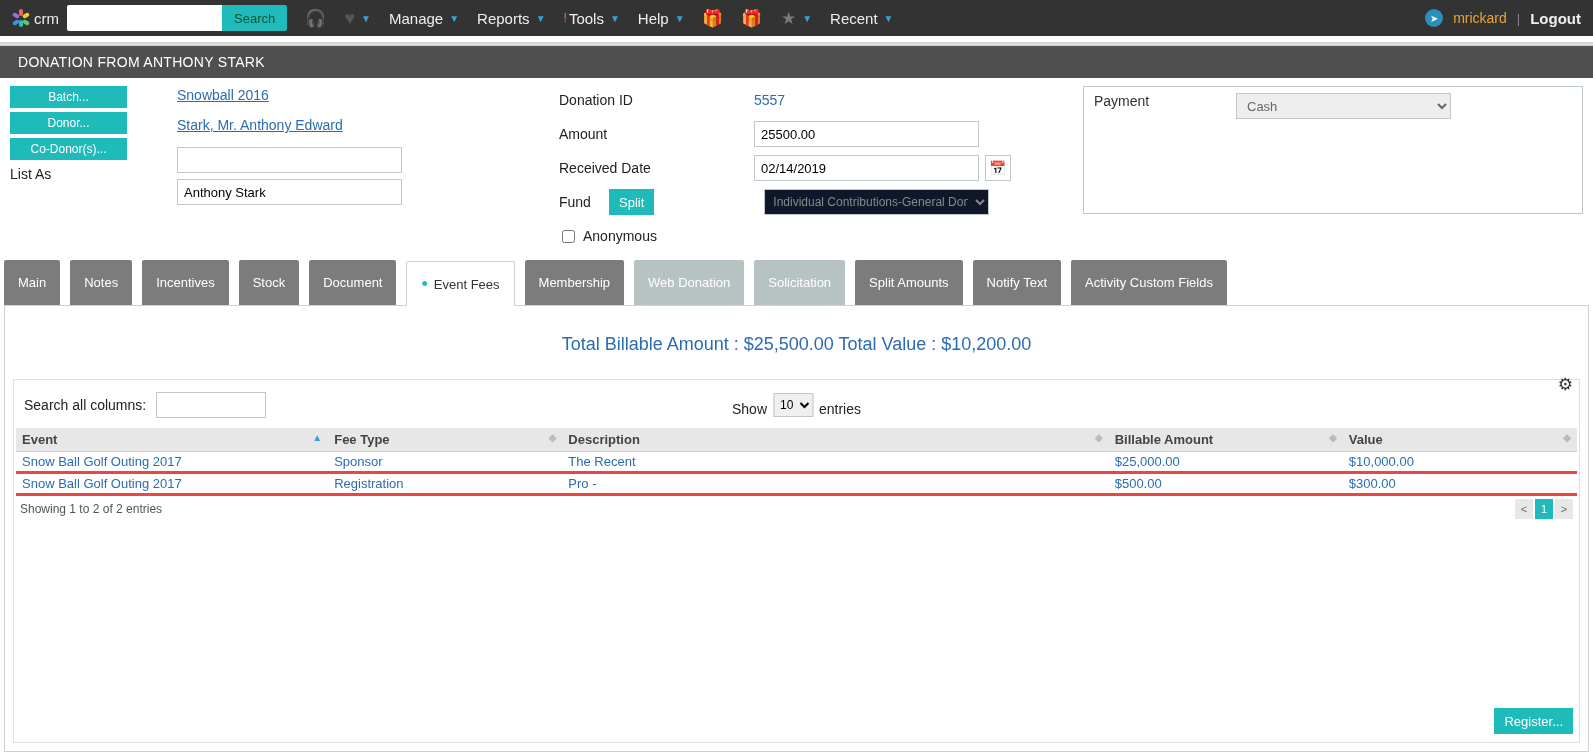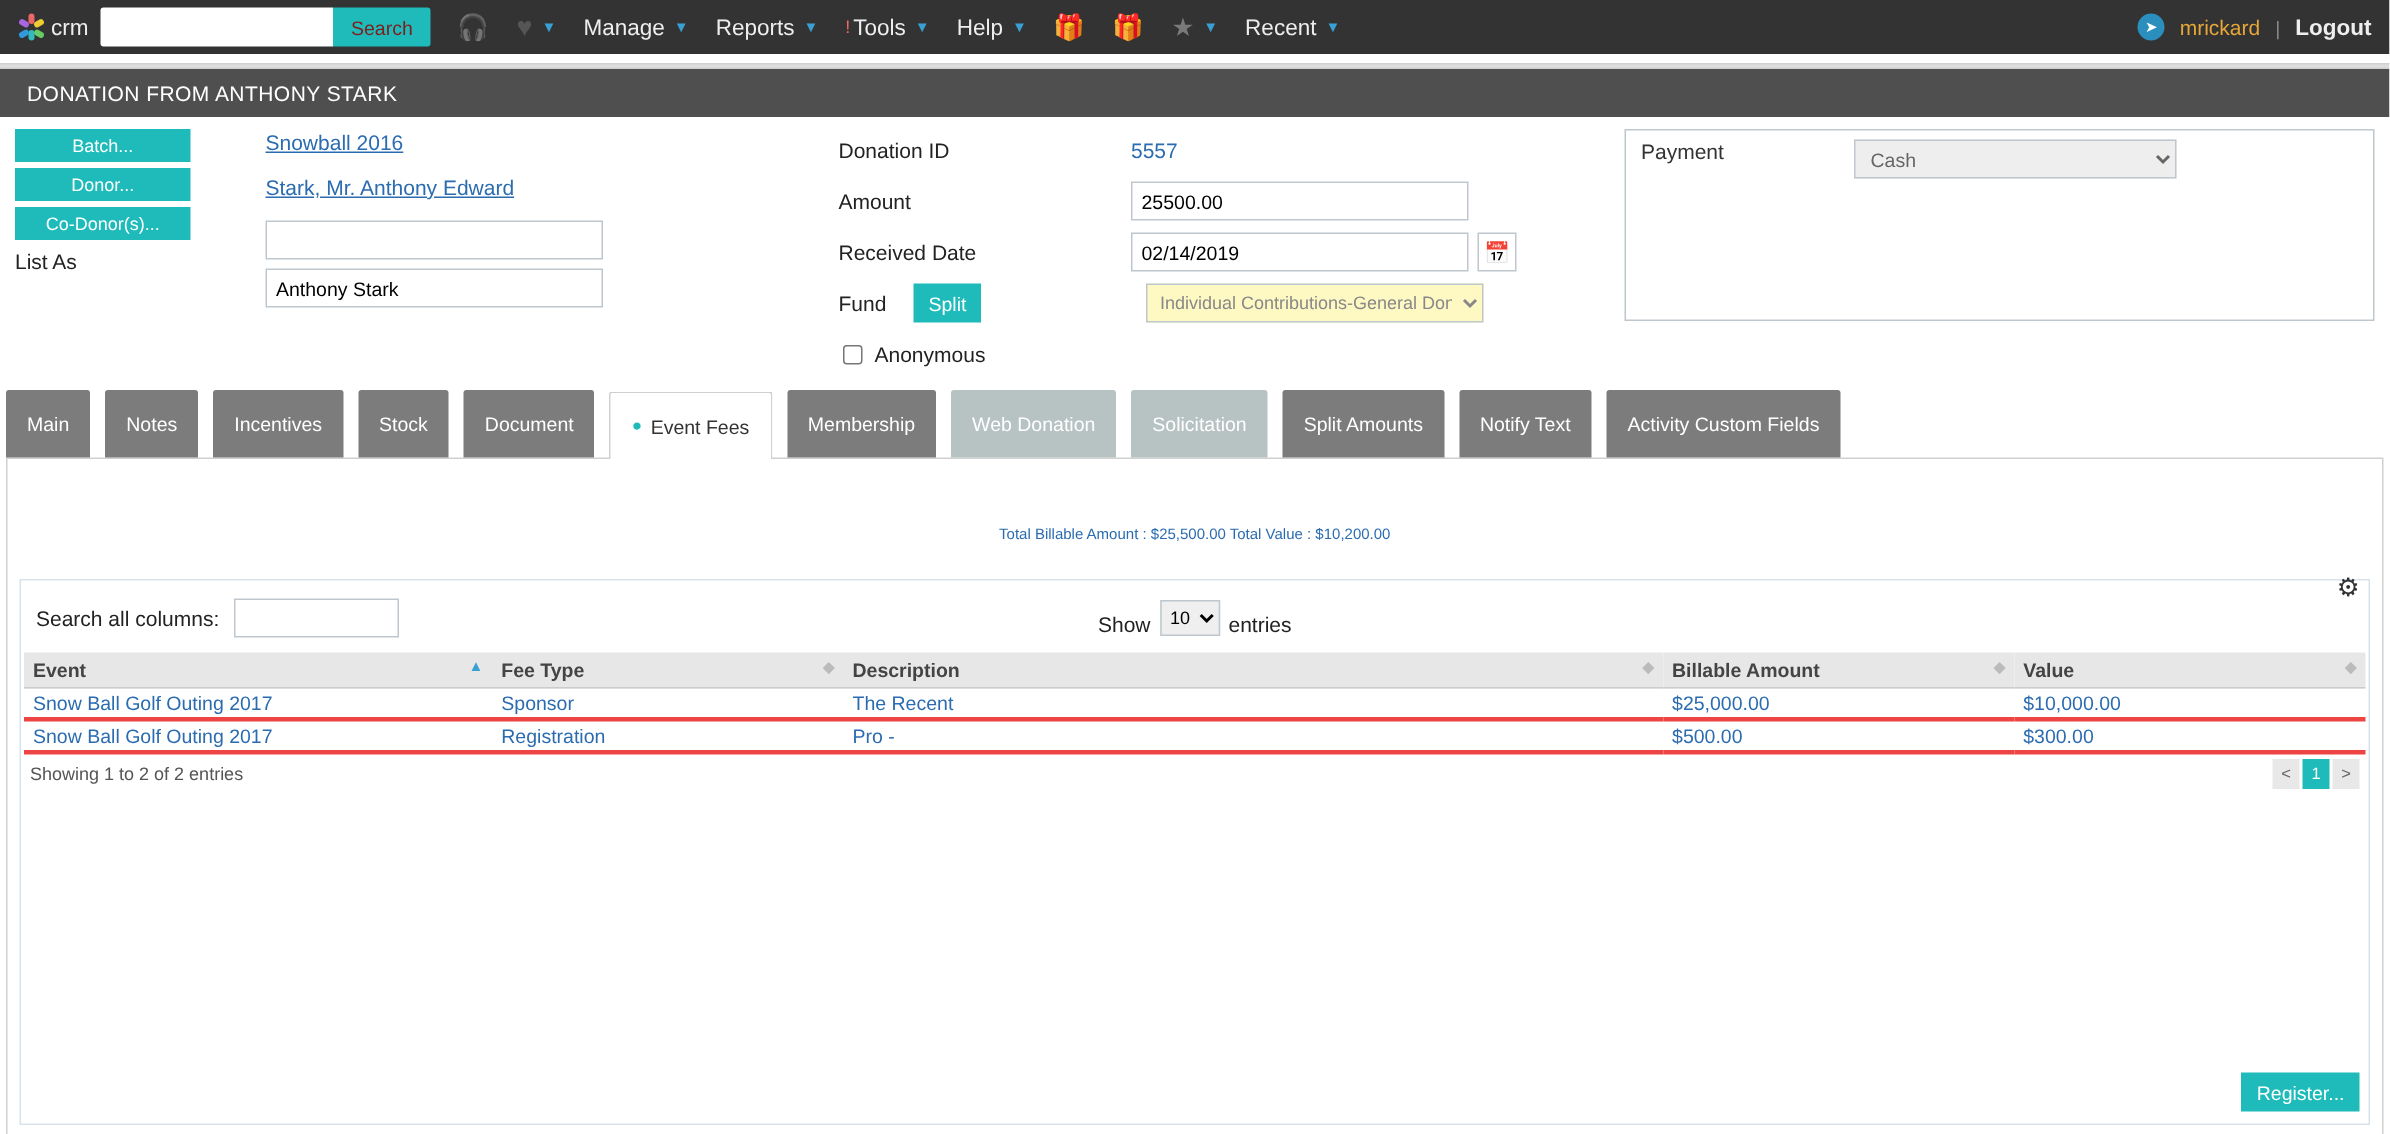--- a/index.html
+++ b/index.html
@@ -6,21 +6,21 @@
     body { font-family: Arial, Helvetica, sans-serif; font-size: 13px; color: #333; background: #fff; width: 1593px; }
     
     
     .topbar { background: #333333; height: 36px; display: flex; align-items: center; padding: 0 12px; color: #ddd; }
     .brand { display: flex; align-items: center; margin-right: 8px; }
     .brand-swirl { width: 18px; height: 18px; position: relative; margin-right: 4px; }
     .brand-swirl span { position: absolute; width: 4px; height: 7px; border-radius: 2px; }
     .brand-text { font-size: 15px; color: #eee; }
     .search-wrap { display: flex; align-items: center; }
     .search-input { width: 155px; height: 26px; border: none; border-radius: 2px 0 0 2px; padding: 0 6px; font-size: 13px; }
-    .search-btn { background: #1fbbbb; color: #7f1d1d; border: none; height: 26px; padding: 0 12px; font-size: 13px; cursor: pointer; border-radius: 0 2px 2px 0; }
+    .search-btn { background: #1fbbbb; color: #14532d; border: none; height: 26px; padding: 0 12px; font-size: 13px; cursor: pointer; border-radius: 0 2px 2px 0; }
     .nav-items { display: flex; align-items: center; margin-left: 14px; gap: 10px; }
     .nav-icon { color: #7a7a7a; font-size: 17px; padding: 0 4px; cursor: pointer; display: inline-flex; align-items: center; }
     .nav-icon.heart { color: #555; font-size:18px;}
     .nav-item { color: #eee; font-size: 15px; cursor: pointer; display: inline-flex; align-items: center; padding: 0 4px; }
     .nav-caret { color: #3aa0d1; font-size: 10px; margin-left: 6px; }
     .nav-item .alert-dot { color:#e66; margin-right:2px; font-size:12px;}
     .topbar-right { margin-left: auto; display: flex; align-items: center; gap: 10px; }
     .user-badge { width: 18px; height: 18px; background: #2b8fbd; border-radius: 50%; display:inline-flex; align-items:center; justify-content:center; color:#fff; font-size:10px;}
     .username { color: #e6a639; font-size: 14px; }
     .vbar { color: #888; }
@@ -50,38 +50,38 @@
     .codonor-empty { margin-bottom: 6px; }
     
     .fieldrow { display: flex; align-items: center; margin-bottom: 6px; min-height: 28px; }
     .fieldrow label { width: 195px; font-size: 14px; color: #222; }
     .fieldrow .value-link { color: #2b6cb0; font-size: 14px; }
     .fieldrow input.text-input { width: 225px; }
     .date-wrap { display: flex; align-items: center; gap: 6px; }
     .date-wrap input { width: 108px; }
     .cal-btn { width: 26px; height: 26px; border: 1px solid #bfc7ce; background: #fff; cursor: pointer; display: inline-flex; align-items: center; justify-content: center; color:#333; font-size:14px;}
     .split-btn { background: #1fbbbb; color: #fff; border: none; height: 26px; padding: 0 10px; cursor: pointer; margin-left: -145px; margin-right: 110px; font-size:13px;}
-    .select-input { height: 26px; border: 1px solid #bfc7ce; width: 225px; font-size: 12px; color: #888; padding: 0 4px; background:#fef9c3; }
+    .select-input { height: 26px; border: 1px solid #bfc7ce; width: 225px; font-size: 12px; color: #888; padding: 0 4px; background:#0f172a; }
     .checkbox-row label { width: auto; font-size: 14px; margin-left: 8px; }
     .checkbox-row input { margin-left: 3px; }
     
     .payment-box { border: 1px solid #bfc7ce; min-height: 128px; padding: 6px 10px 6px 10px; display:flex; gap:12px; }
     .payment-box .plabel { font-size: 14px; width:130px; }
     .payment-box select { height: 26px; width: 215px; font-size: 13px; color: #666; background: #eee; border: 1px solid #bfc7ce; padding:0 6px;}
     
     
     .tabs { display: flex; gap: 10px; padding: 0 4px; }
     .tab { background: #7c7c7c; color: #fff; padding: 10px 14px; font-size: 13px; cursor: pointer; border-radius: 2px 2px 0 0; min-height:45px; display:flex; align-items:center;}
     .tab.active { background: #fff; color: #333; border: 1px solid #d0d0d0; border-bottom: none; position:relative; top:1px;}
     .tab.active .dot { color:#1fbbbb; font-size:18px; margin-right:6px; line-height:10px;}
     .tab.disabled { background: #b7c2c2; color: #fff; }
     
     
     .panel { border: 1px solid #d0d0d0; margin: 0 4px 8px 4px; padding: 14px 8px 8px 8px; }
-    .summary-line { text-align: center; color: #2b6cb0; font-size: 10px; margin: 31px 0 24px 0; }
+    .summary-line { text-align: center; color: #2b6cb0; font-size: 18px; margin: 14px 0 24px 0; }
     
     .datatable-wrap { border: 1px solid #d6e3ea; padding: 2px; position:relative; min-height:310px; }
     .dt-toolbar { display: flex; align-items: center; padding: 10px 8px; font-size: 14px; color: #222; }
     .dt-toolbar .searchlabel { margin-right: 10px; }
     .dt-toolbar input { height: 26px; width: 110px; border: 1px solid #bfc7ce; padding:0 4px; }
     .dt-toolbar .show-entry { margin-left: auto; margin-right: auto; display: flex; align-items: flex-end; gap: 6px; position:absolute; left:50%; transform:translateX(-50%); }
     .dt-toolbar .show-entry select { height: 24px; border: 1px solid #bfc7ce; font-size:12px; padding:0 2px;}
     .dt-gear { position: absolute; right: 6px; top: -6px; font-size: 17px; cursor: pointer; }
     
     table.dt { width: 100%; border-collapse: collapse; font-size: 13px; }

